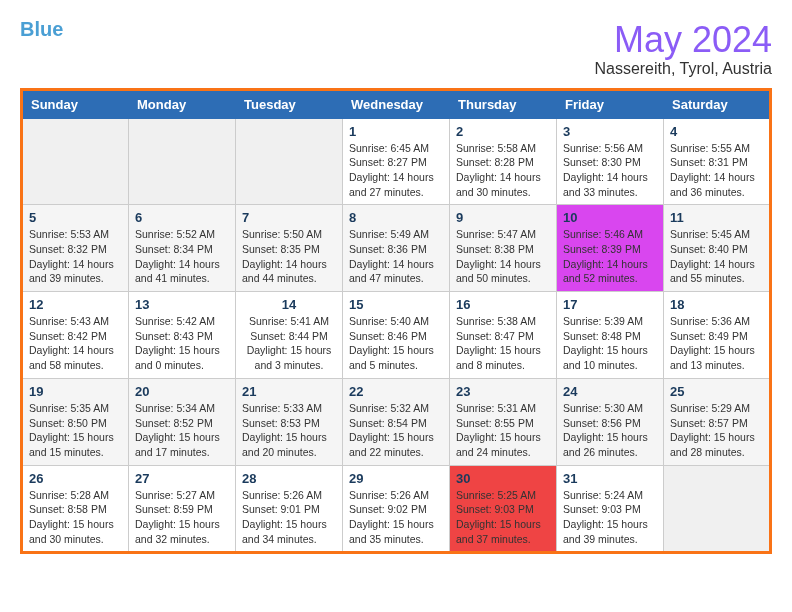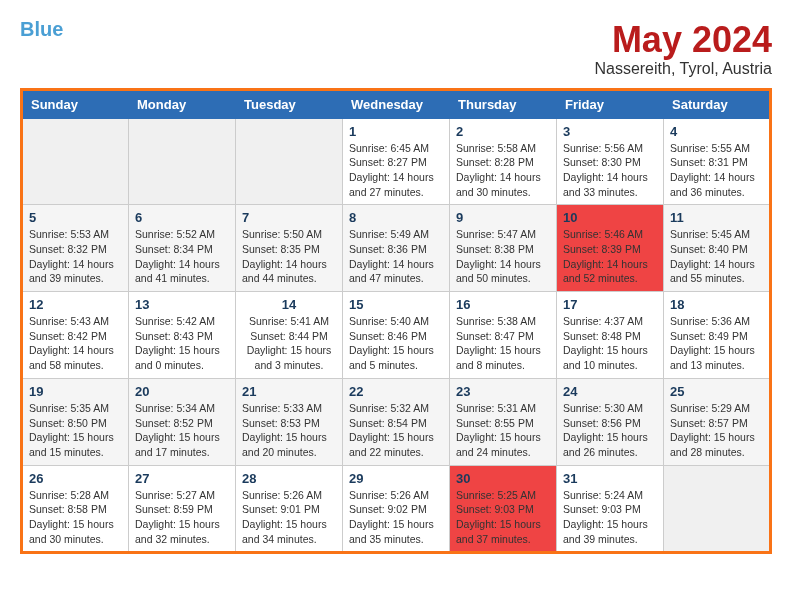--- a/index.html
+++ b/index.html
@@ -19,22 +19,22 @@
     .logo {
       display: flex;
       flex-direction: column;
       align-items: flex-start;
     }
     .title-section {
       text-align: right;
     }
     .month-title {
       font-size: 36px;
-      font-weight: bold;
-      color: #b91c1c;
+      font-weight: normal;
+      color: #8b5cf6;
       line-height: 1.1;
     }
     .location {
       font-size: 16px;
       color: #333;
     }
     .calendar {
       width: 100%;
       border-collapse: collapse;
       border: 3px solid #f97316;
@@ -171,21 +171,21 @@
           <div class="day-info">Daylight: 14 hours</div>
           <div class="day-info">and 47 minutes.</div>
         </td>
         <td style="background: rgb(245, 245, 245);">
           <div class="day-number">9</div>
           <div class="day-info">Sunrise: 5:47 AM</div>
           <div class="day-info">Sunset: 8:38 PM</div>
           <div class="day-info">Daylight: 14 hours</div>
           <div class="day-info">and 50 minutes.</div>
         </td>
-        <td style="background: #ef4444;">
+        <td style="background: #d946ef;">
           <div class="day-number">10</div>
           <div class="day-info">Sunrise: 5:46 AM</div>
           <div class="day-info">Sunset: 8:39 PM</div>
           <div class="day-info">Daylight: 14 hours</div>
           <div class="day-info">and 52 minutes.</div>
         </td>
         <td style="background: rgb(245, 245, 245);">
           <div class="day-number">11</div>
           <div class="day-info">Sunrise: 5:45 AM</div>
           <div class="day-info">Sunset: 8:40 PM</div>
@@ -224,21 +224,21 @@
         </td>
         <td style="background: rgb(255, 255, 255);">
           <div class="day-number">16</div>
           <div class="day-info">Sunrise: 5:38 AM</div>
           <div class="day-info">Sunset: 8:47 PM</div>
           <div class="day-info">Daylight: 15 hours</div>
           <div class="day-info">and 8 minutes.</div>
         </td>
         <td style="background: rgb(255, 255, 255);">
           <div class="day-number">17</div>
-          <div class="day-info">Sunrise: 4:37 AM</div>
+          <div class="day-info">Sunrise: 5:39 AM</div>
           <div class="day-info">Sunset: 8:48 PM</div>
           <div class="day-info">Daylight: 15 hours</div>
           <div class="day-info">and 10 minutes.</div>
         </td>
         <td style="background: rgb(255, 255, 255);">
           <div class="day-number">18</div>
           <div class="day-info">Sunrise: 5:36 AM</div>
           <div class="day-info">Sunset: 8:49 PM</div>
           <div class="day-info">Daylight: 15 hours</div>
           <div class="day-info">and 13 minutes.</div>

